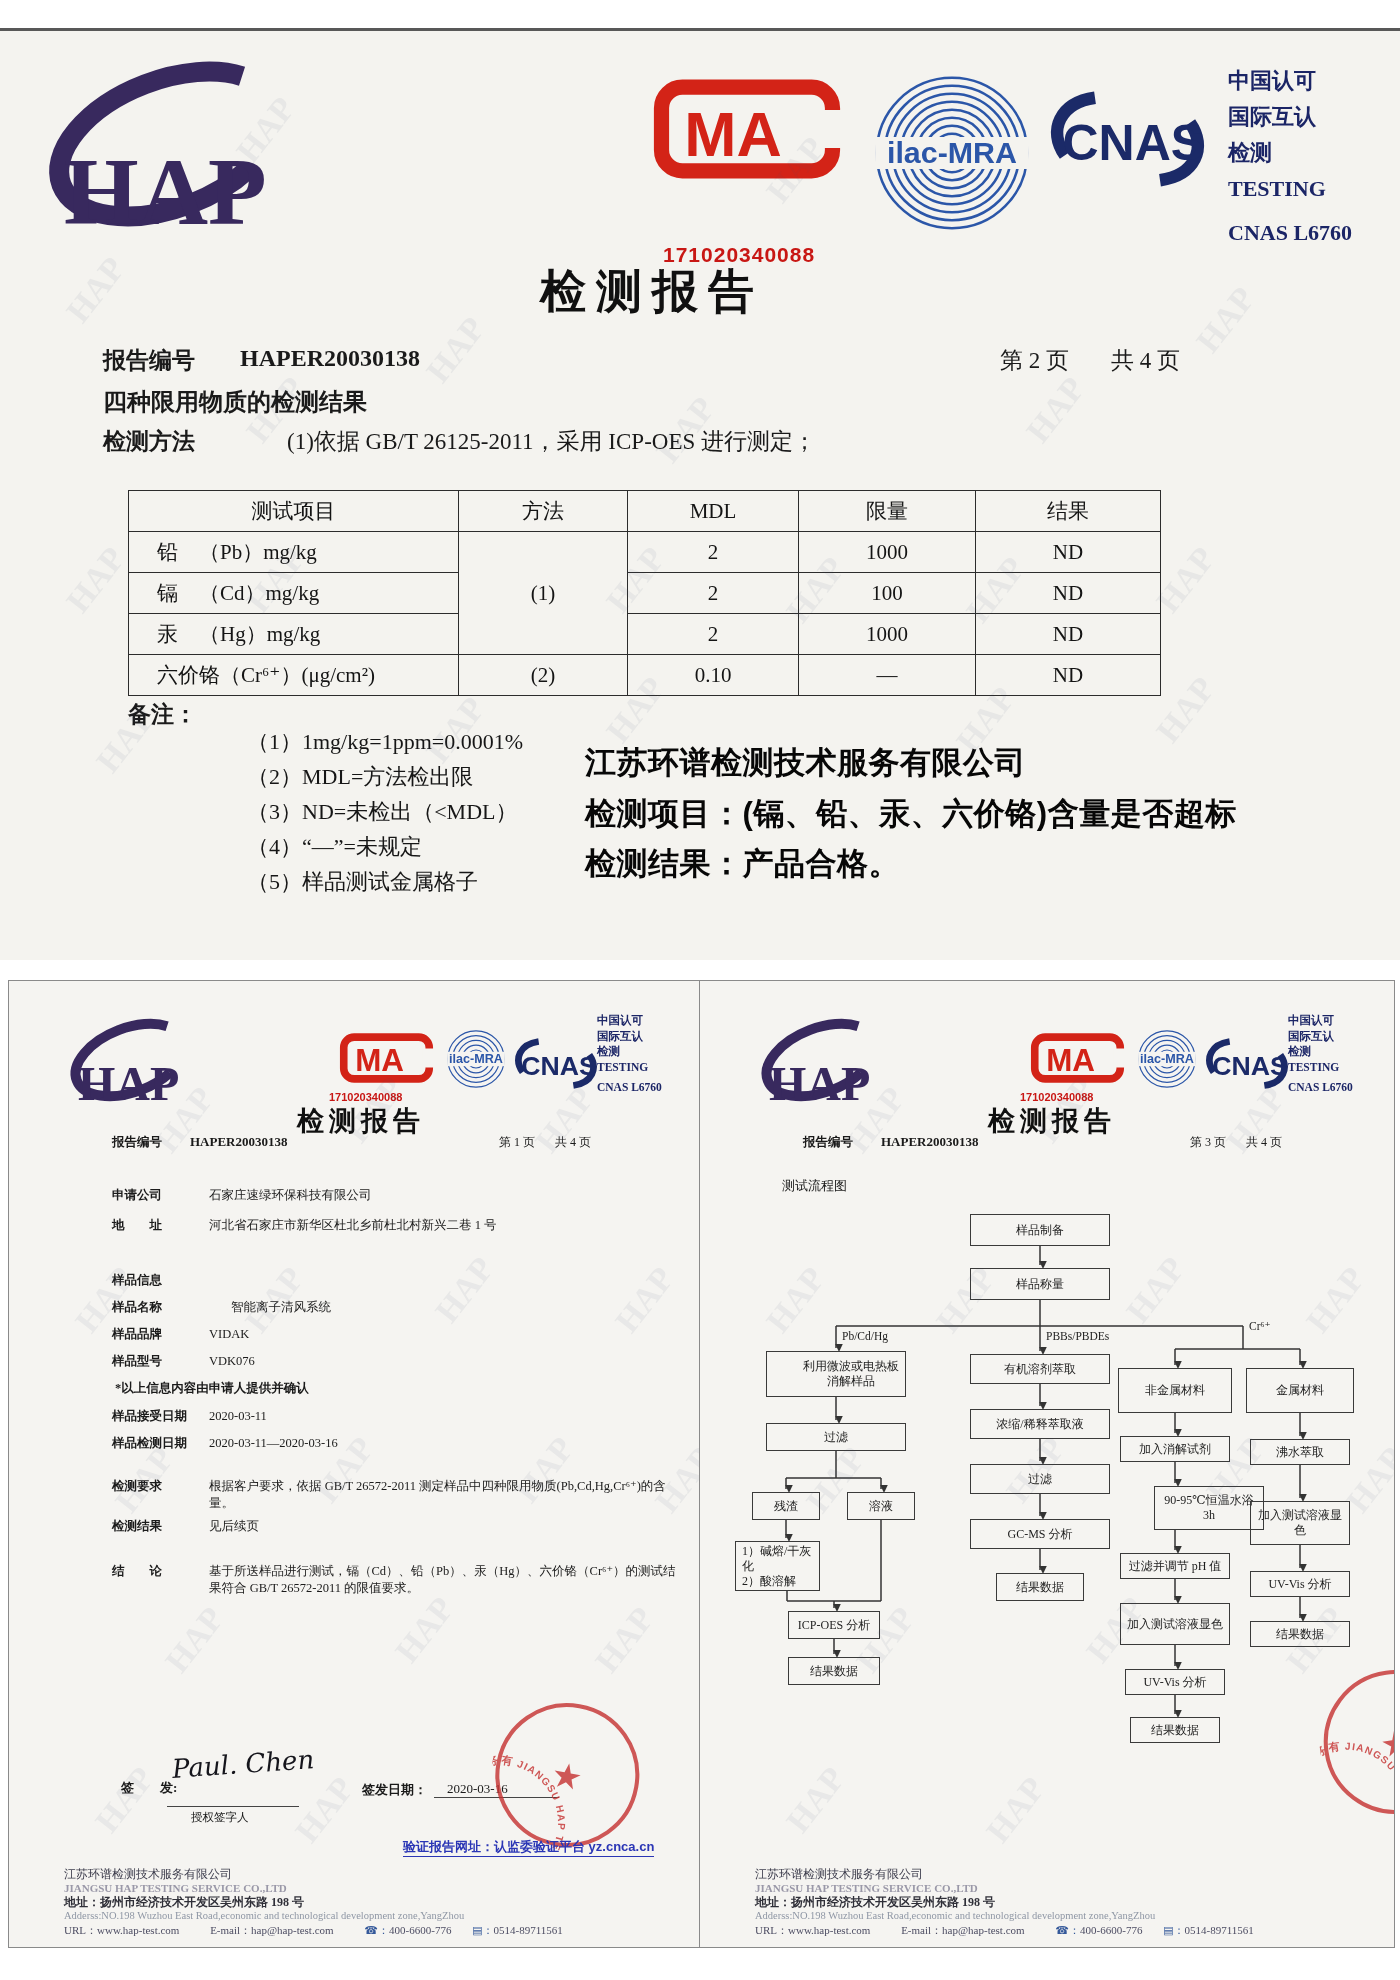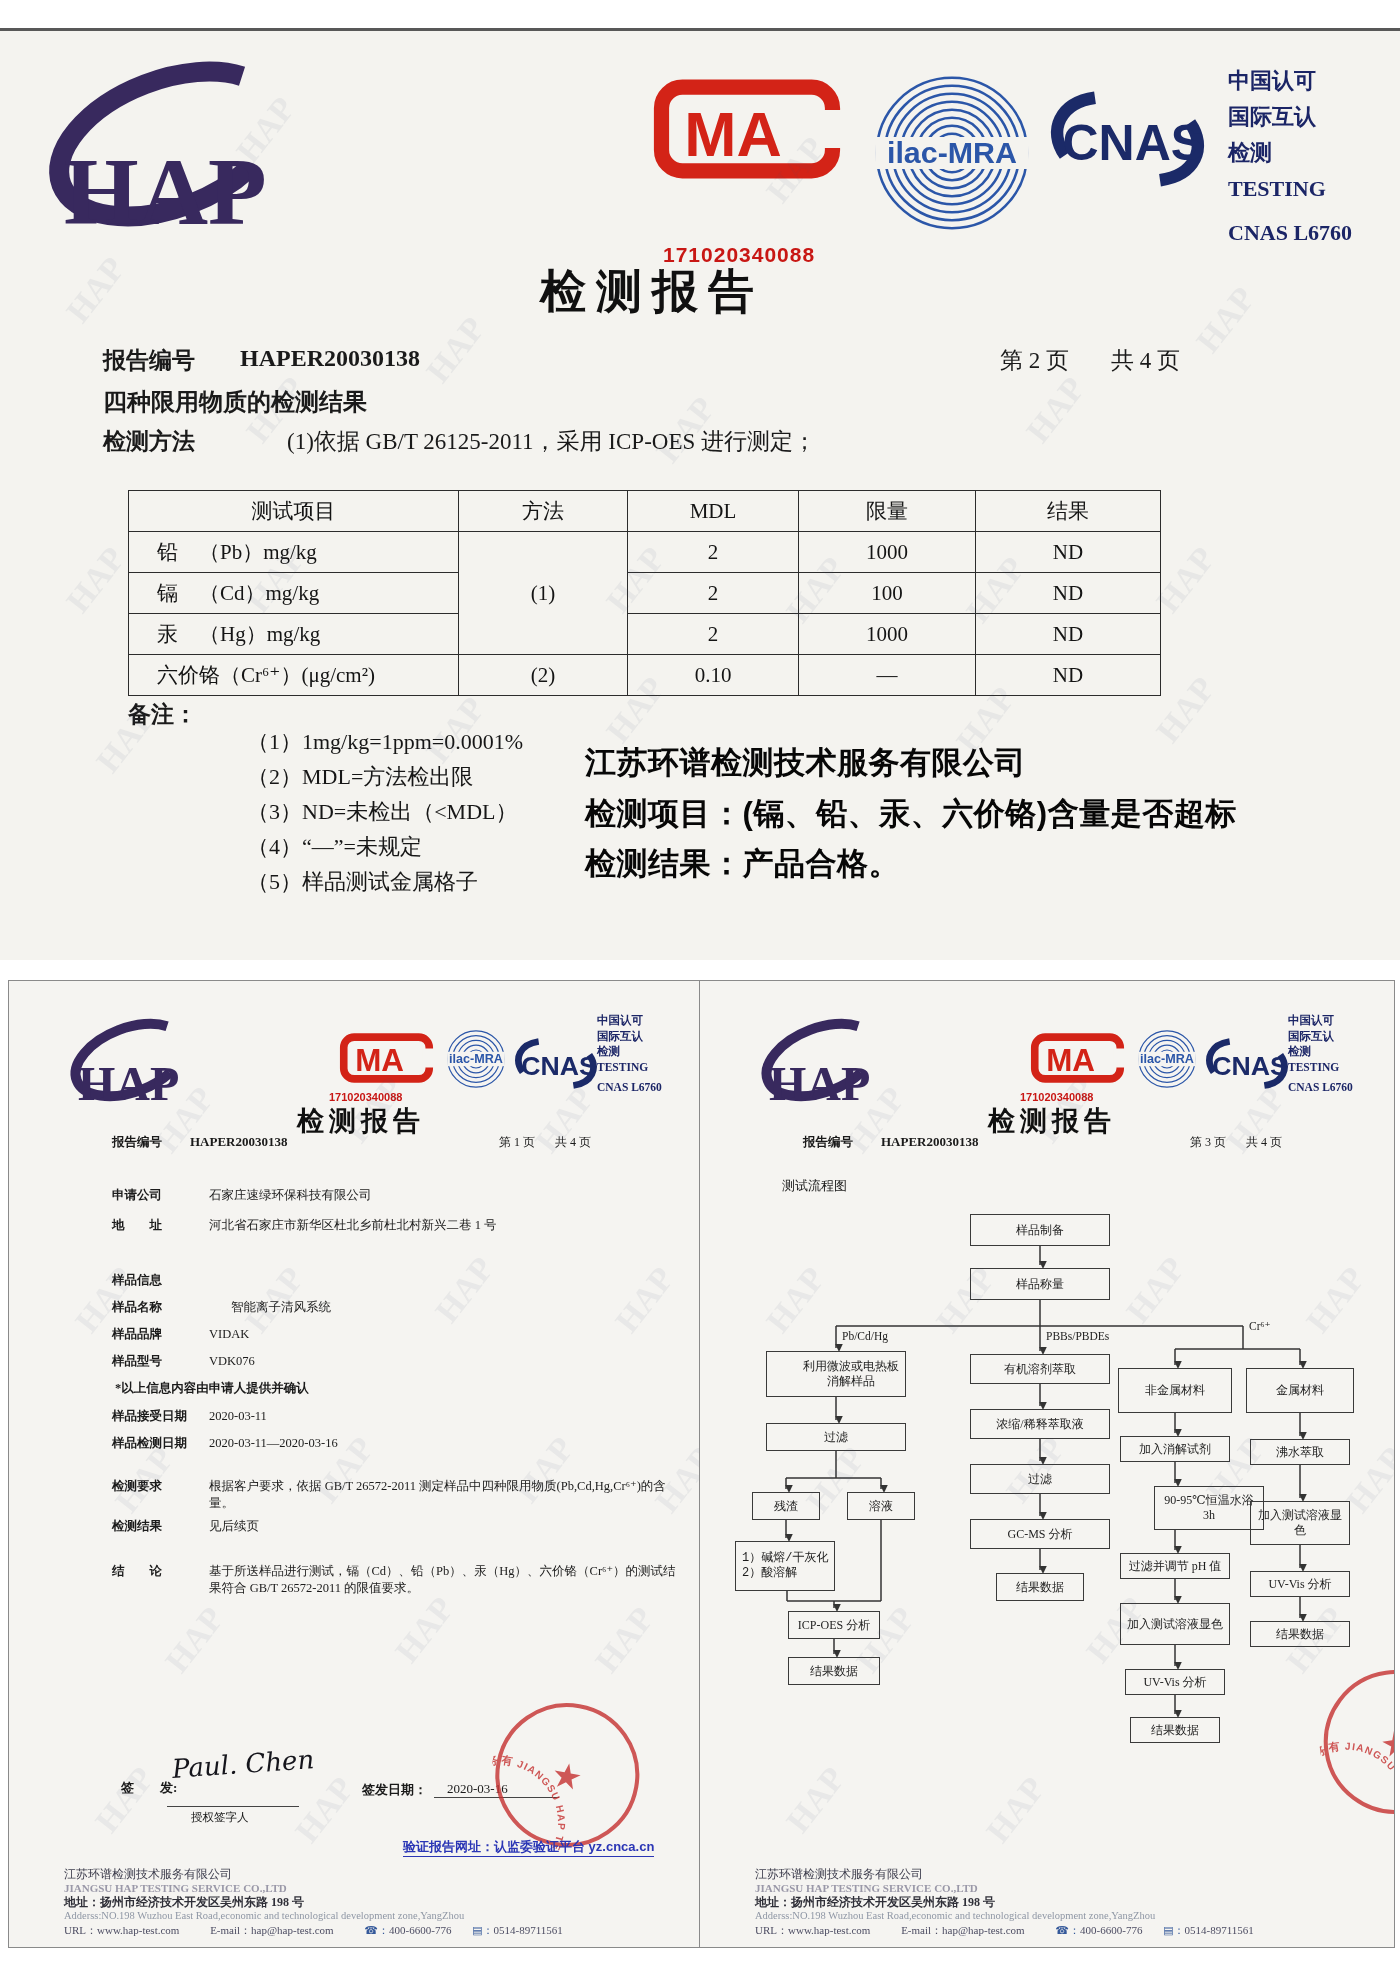--- a/index.html
+++ b/index.html
@@ -465,21 +465,21 @@
     <div class="box" style="left:270px;top:233px;width:140px;height:32px;">样品制备</div>
     <div class="box" style="left:270px;top:287px;width:140px;height:32px;">样品称量</div>
     <div class="brlab" style="left:142px;top:349px;">Pb/Cd/Hg</div>
     <div class="brlab" style="left:346px;top:349px;">PBBs/PBDEs</div>
     <div class="brlab" style="left:549px;top:338px;">Cr⁶⁺</div>
 
     <div class="box" style="left:66px;top:370px;width:140px;height:46px;padding-left:32px;">利用微波或电热板消解样品</div>
     <div class="box" style="left:66px;top:442px;width:140px;height:28px;">过滤</div>
     <div class="box" style="left:52px;top:511px;width:68px;height:28px;">残渣</div>
     <div class="box" style="left:147px;top:511px;width:68px;height:28px;">溶液</div>
-    <div class="box left" style="left:35px;top:560px;width:100px;height:50px;font-family:Liberation Mono, monospace;">
+    <div class="box left" style="left:35px;top:560px;width:85px;height:50px;">
       <div>
         <div>1）碱熔/干灰化</div>
         <div>2）酸溶解</div>
       </div>
     </div>
     <div class="box" style="left:88px;top:630px;width:92px;height:28px;">ICP-OES 分析</div>
     <div class="box" style="left:88px;top:676px;width:92px;height:28px;">结果数据</div>
 
     <div class="box" style="left:270px;top:373px;width:140px;height:30px;">有机溶剂萃取</div>
     <div class="box" style="left:270px;top:428px;width:140px;height:30px;">浓缩/稀释萃取液</div>

